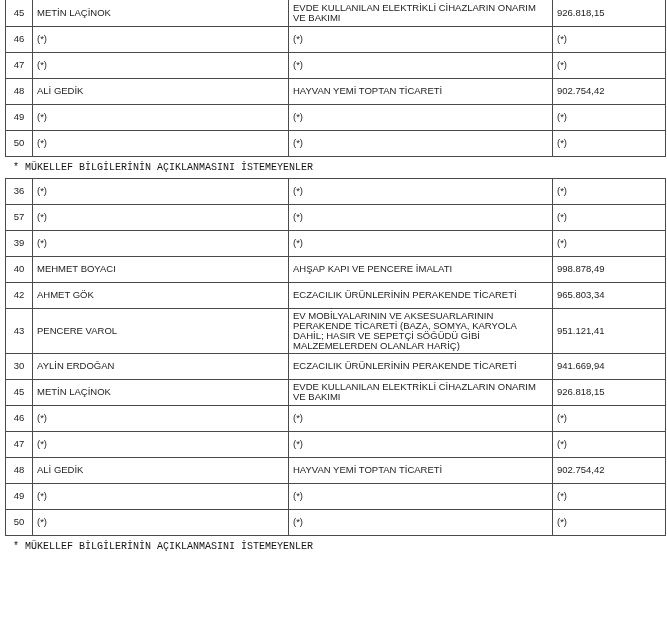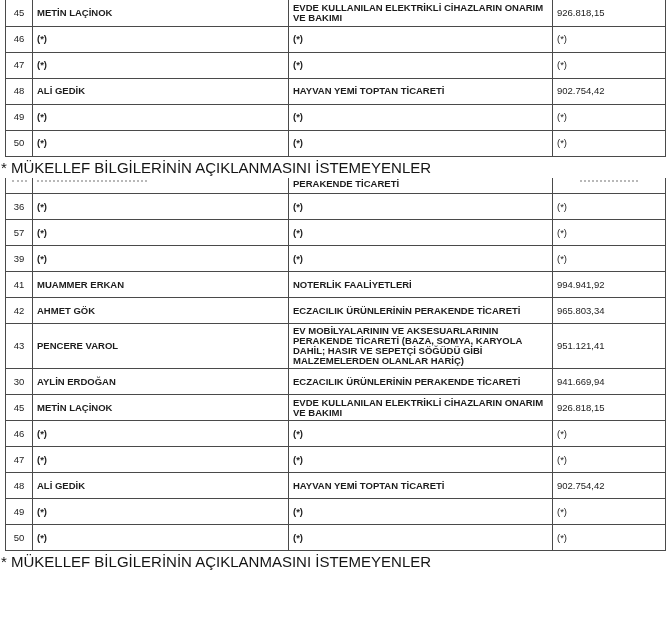--- a/index.html
+++ b/index.html
@@ -32,36 +32,37 @@
     vertical-align: middle;
     overflow: hidden;
     word-wrap: break-word;
   }
   table.doc-table tr { height: 26px; }
   table.doc-table tr.no-top td { border-top: none; }
   table.doc-table tr.clipped { height: 16px; }
   table.doc-table tr.clipped td { vertical-align: top; padding-top: 1px; }
   td.c-no  { text-align: center; }
   td.c-amt { }
-  td.c-name, td.c-act { text-align: left; font-weight: bold; }
+  td.c-name, td.c-act { text-align: left; }
   .cut-mark {
     border-top: 2px dotted #b8b8b8;
     height: 0;
     margin-top: 1px;
   }
   .mark-no   { width: 15px; margin-left: auto; margin-right: auto; }
   .mark-name { width: 110px; }
   .mark-amt  { width: 58px; margin-left: auto; margin-right: auto; }
   .clipped .c-act { padding-top: 3px; }
   .footnote {
-    font-size: 15px;
+    font-size: 10px;
     line-height: 12px;
     color: #141414;
-    margin: 5px 0 4px 1px;
+    margin: 5px 0 4px 13px;
     white-space: nowrap;
+    font-family: Liberation Mono, monospace;
   }
   .section { background: #ffffff; }
 </style>
 </head>
 <body>
 
 <div class="page">
 
   <div class="section">
     <table class="doc-table">
@@ -115,55 +116,43 @@
 
   <div class="section">
     <table class="doc-table">
       <colgroup>
         <col style="width:27px">
           <col style="width:256px">
           <col style="width:264px">
           <col style="width:113px">
       </colgroup>
       <tbody>
-          <tr class="clipped no-top">
-            <td class="c-no">
-              <div class="cut-mark mark-no"></div>
-            </td>
-            <td class="c-name">
-              <div class="cut-mark mark-name"></div>
-            </td>
-            <td class="c-act">PERAKENDE TİCARETİ</td>
-            <td class="c-amt">
-              <div class="cut-mark mark-amt"></div>
-            </td>
-          </tr>
           <tr>
             <td class="c-no">36</td>
             <td class="c-name">(*)</td>
             <td class="c-act">(*)</td>
             <td class="c-amt">(*)</td>
           </tr>
           <tr>
             <td class="c-no">57</td>
             <td class="c-name">(*)</td>
             <td class="c-act">(*)</td>
             <td class="c-amt">(*)</td>
           </tr>
           <tr>
             <td class="c-no">39</td>
             <td class="c-name">(*)</td>
             <td class="c-act">(*)</td>
             <td class="c-amt">(*)</td>
           </tr>
           <tr>
-            <td class="c-no">41</td>
-            <td class="c-name">MUAMMER ERKAN</td>
-            <td class="c-act">NOTERLİK FAALİYETLERİ</td>
-            <td class="c-amt">994.941,92</td>
+            <td class="c-no">40</td>
+            <td class="c-name">MEHMET BOYACI</td>
+            <td class="c-act">AHŞAP KAPI VE PENCERE İMALATI</td>
+            <td class="c-amt">998.878,49</td>
           </tr>
           <tr>
             <td class="c-no">42</td>
             <td class="c-name">AHMET GÖK</td>
             <td class="c-act">ECZACILIK ÜRÜNLERİNİN PERAKENDE TİCARETİ</td>
             <td class="c-amt">965.803,34</td>
           </tr>
           <tr>
             <td class="c-no">43</td>
             <td class="c-name">PENCERE VAROL</td>

